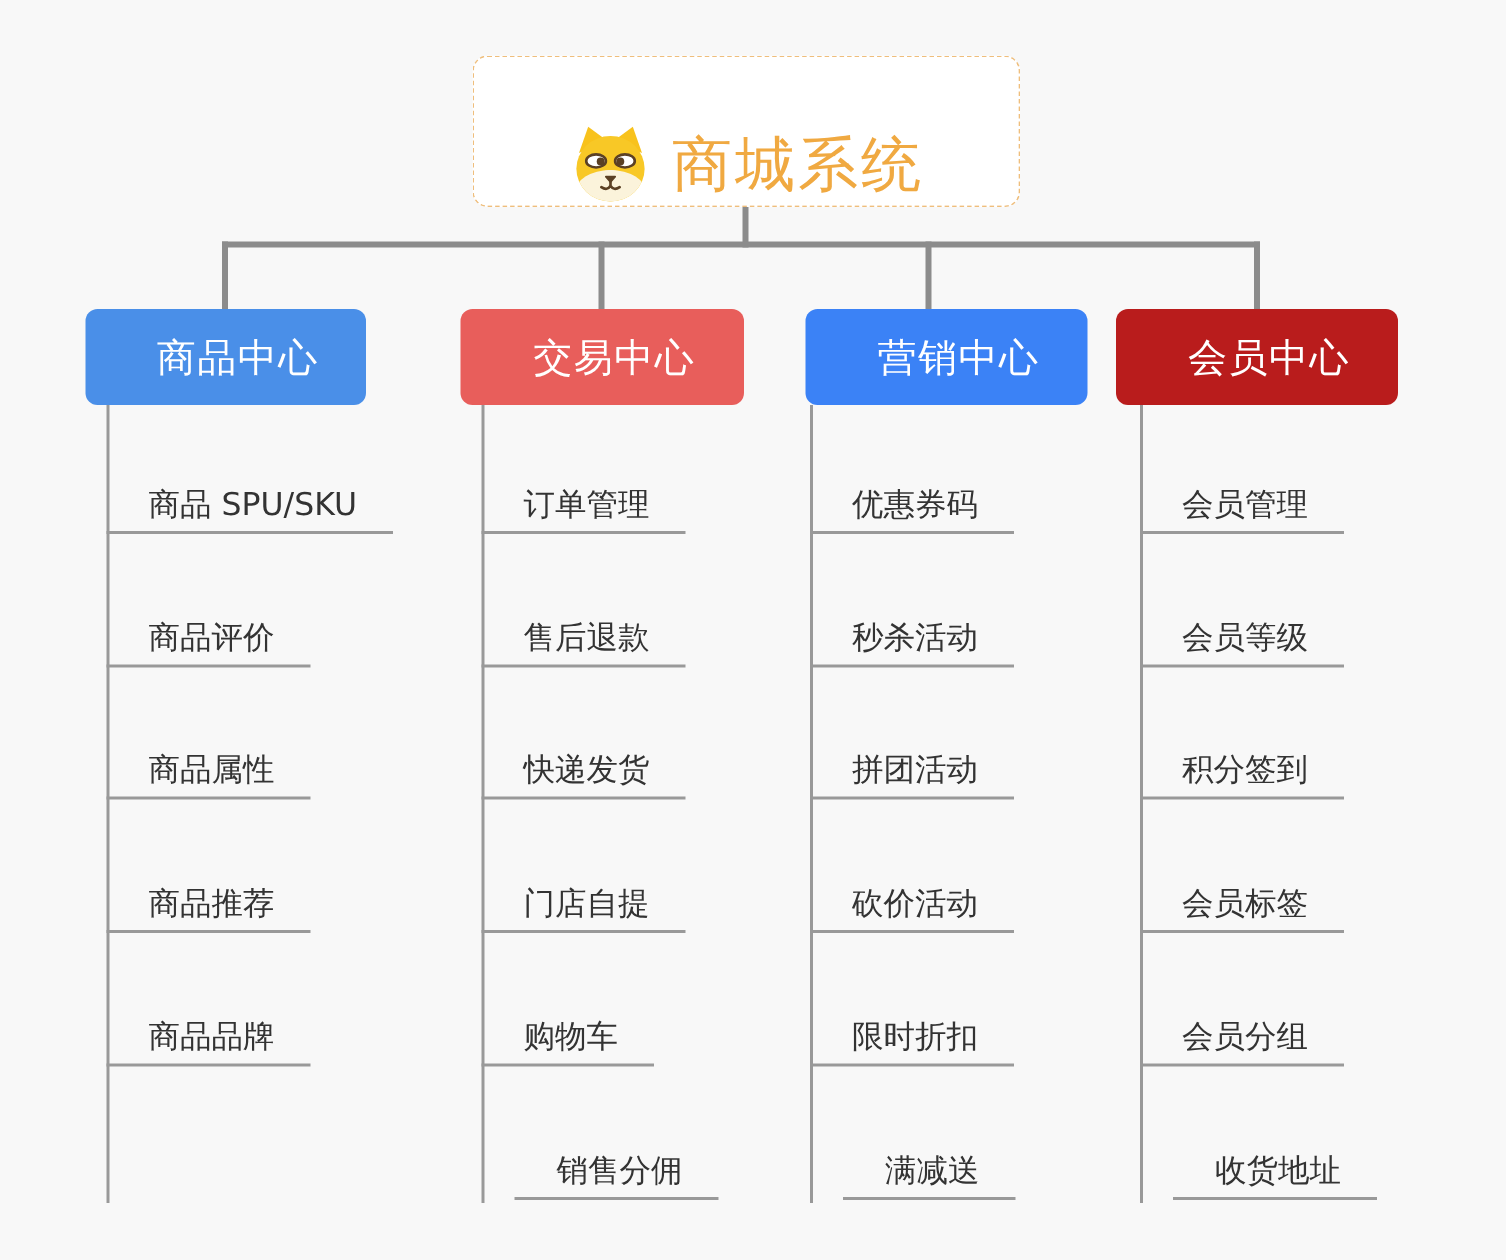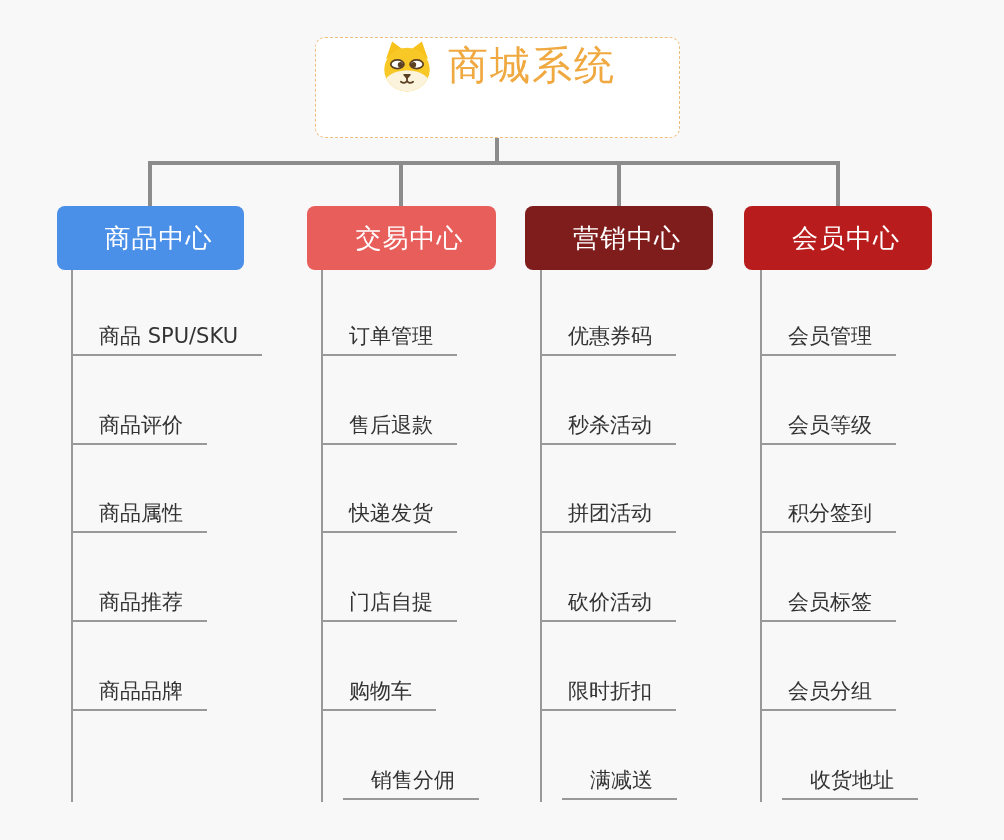--- a/index.html
+++ b/index.html
@@ -14,21 +14,21 @@
 
   
   .root-node {
     position: absolute;
     left: 315px; top: 37px;
     width: 365px; height: 101px;
     background: #FFFFFF;
     border: 1px dashed #EFBE7C;
     border-radius: 10px;
     display: flex;
-    align-items: flex-start;
+    align-items: flex-end;
     justify-content: center;
     gap: 13px;
     cursor: pointer;
   }
   .root-title {
     font-size: 40px;
     letter-spacing: 2px;
     white-space: nowrap;
   }
   .root-icon { width: 56px; height: 56px; flex: 0 0 auto; }
@@ -132,21 +132,21 @@
       <ellipse cx="39.5" cy="28.5" rx="3" ry="3" fill="#5B4024"></ellipse>
 
       <path d="M28.5 40 h7 l-3.5 4 z" fill="#5B4024" stroke="#5B4024" stroke-width="1.5" stroke-linejoin="round"></path>
       <path d="M32 43 v4 M32 47 q-2.5 4 -7 1 M32 47 q2.5 4 7 1" fill="none" stroke="#5B4024" stroke-width="2" stroke-linecap="round"></path>
     </svg>
     <span class="root-title" style="color: rgb(240, 169, 65);">商城系统</span>
   </div>
 
   <div class="branch-node branch-0" style="background-color: rgb(74, 143, 232);">商品中心</div>
   <div class="branch-node branch-1" style="background-color: rgb(232, 94, 91);">交易中心</div>
-  <div class="branch-node branch-2" style="background-color: #7f1d1d;">营销中心</div>
+  <div class="branch-node branch-2" style="background-color: #3b82f6; margin-left: 12px;">营销中心</div>
   <div class="branch-node branch-3" style="background-color: #b91c1c;">会员中心</div>
 
   <div class="column col-0">
     <div class="leaf">商品 SPU/SKU</div>
     <div class="leaf">商品评价</div>
     <div class="leaf">商品属性</div>
     <div class="leaf">商品推荐</div>
     <div class="leaf">商品品牌</div>
   </div>
 

